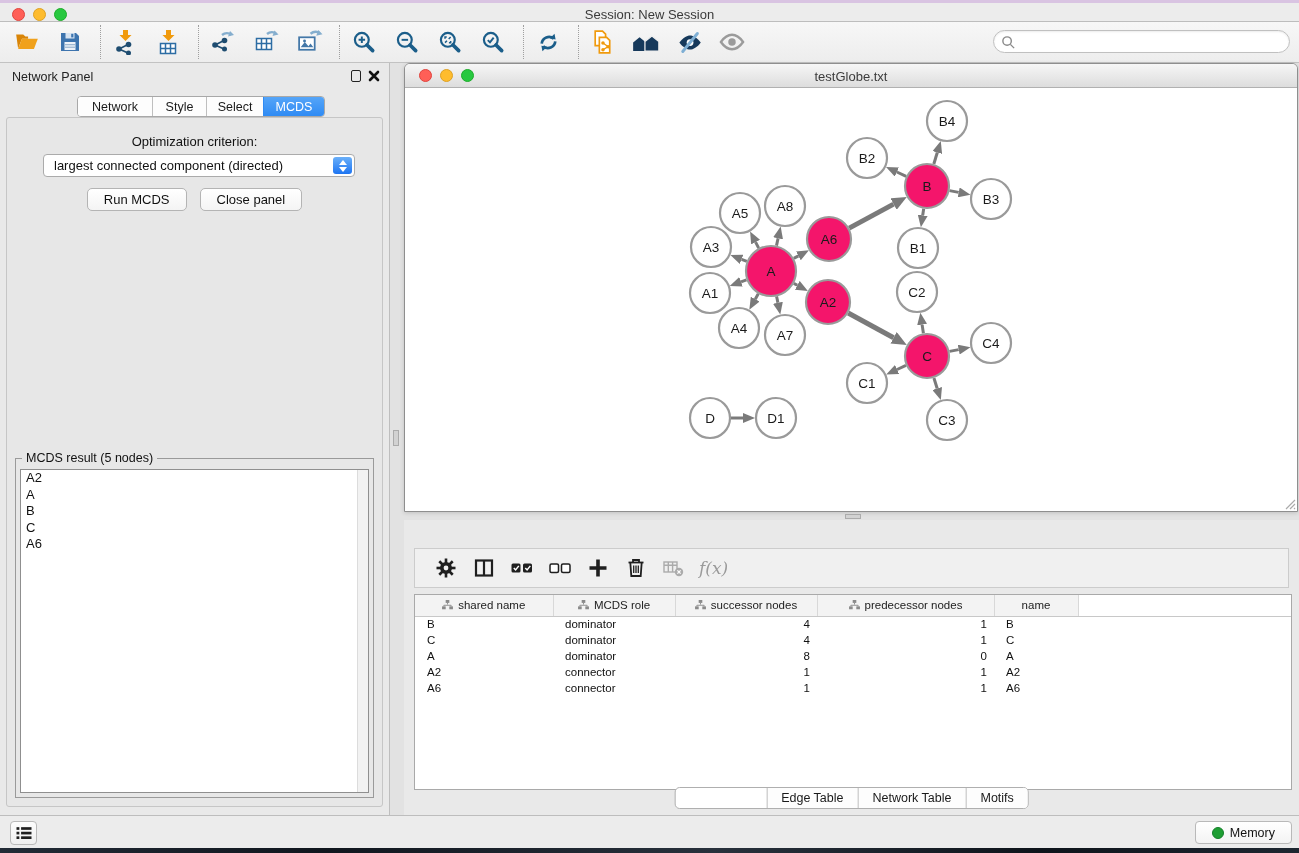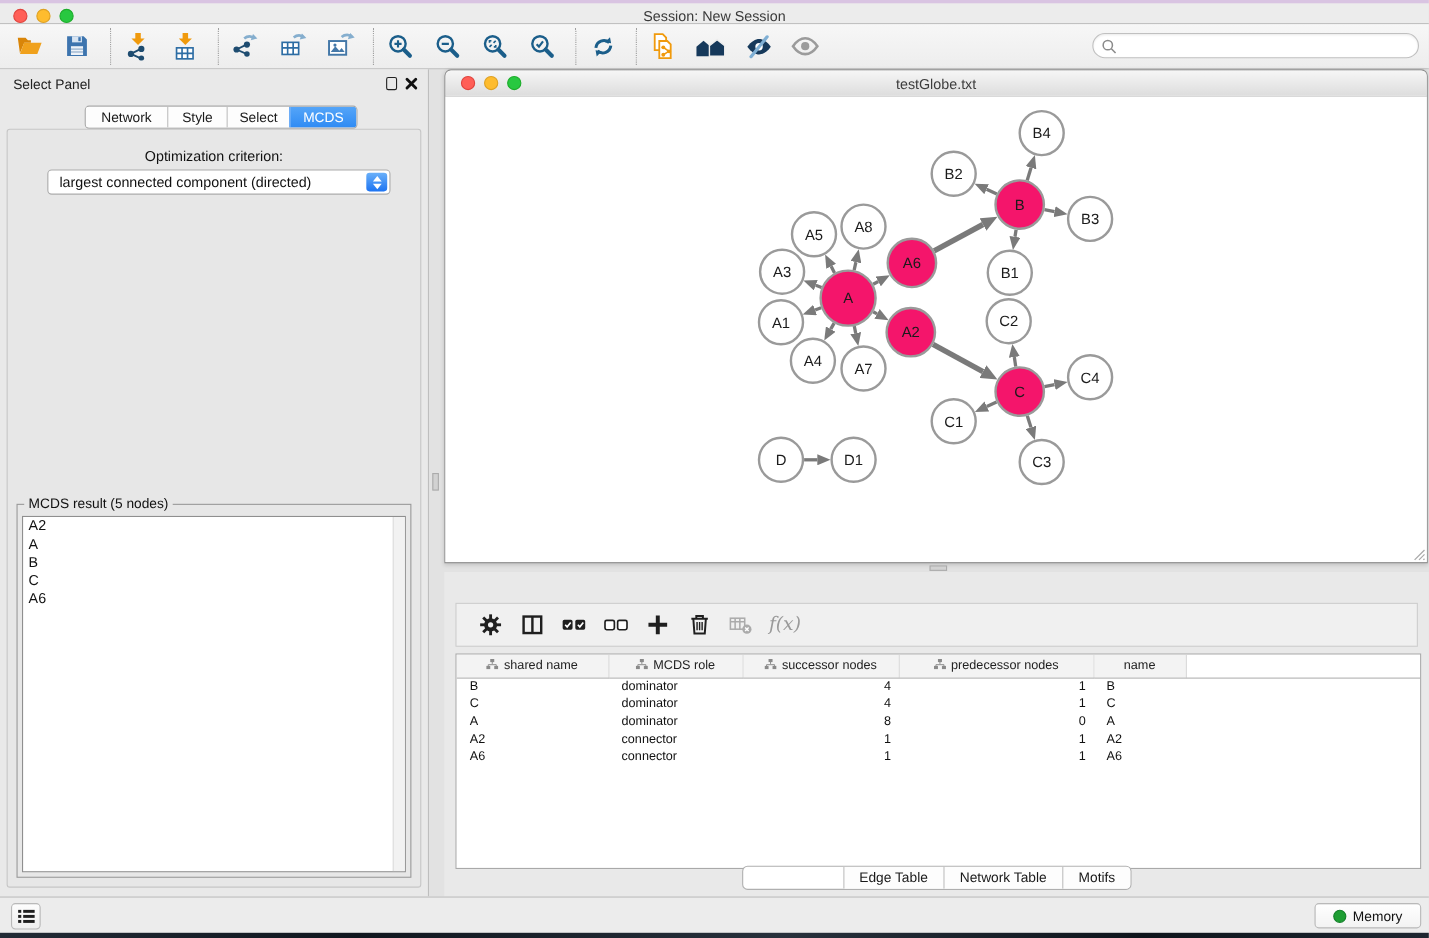--- a/index.html
+++ b/index.html
@@ -261,40 +261,44 @@
       <svg width="15" height="15" viewBox="0 0 16 16">
         <circle cx="6.5" cy="6.5" r="4.5" fill="none" stroke="#8a8a8a" stroke-width="1.5"></circle>
         <path d="M10 10l4 4" stroke="#8a8a8a" stroke-width="1.5"></path>
         </svg>
       <input type="text" placeholder="" style="">
     </div>
   </div>
 
   <div class="control-panel">
     <div class="panel-header">
-      <span class="panel-title">Select Panel</span>
+      <span class="panel-title">Network Panel</span>
       <span class="float-icon" style="right:28px"></span>
       <svg class="close-icon" style="right:9px" viewBox="0 0 12 12">
         <path d="M2 2l8 8M10 2l-8 8" stroke="#111" stroke-width="2.6" stroke-linecap="round"></path>
         </svg>
     </div>
     <div class="cp-tabs">
       <div class="cp-tab" style="width:74px">Network</div>
       <div class="cp-tab" style="width:54px">Style</div>
       <div class="cp-tab" style="width:57px">Select</div>
       <div class="cp-tab active" style="width:61px">MCDS</div>
     </div>
     <div class="cp-content">
       <div class="opt-label">Optimization criterion:</div>
       <div class="dropdown">
         <span class="dd-text">largest connected component (directed)</span>
         <span class="dd-stepper">
           <span class="dd-up"></span>
             <span class="dd-down"></span>
         </span>
+      </div>
+      <div class="btn-row">
+        <button class="mac-btn">Run MCDS</button>
+        <button class="mac-btn">Close panel</button>
       </div>
       <div class="result-box">
         <span class="result-legend">MCDS result (5 nodes)</span>
         <div class="result-list" id="mcds-list">
           <div class="result-scroll"></div>
         <div class="mcds-item">A2</div>
             <div class="mcds-item">A</div>
             <div class="mcds-item">B</div>
             <div class="mcds-item">C</div>
             <div class="mcds-item">A6</div>

